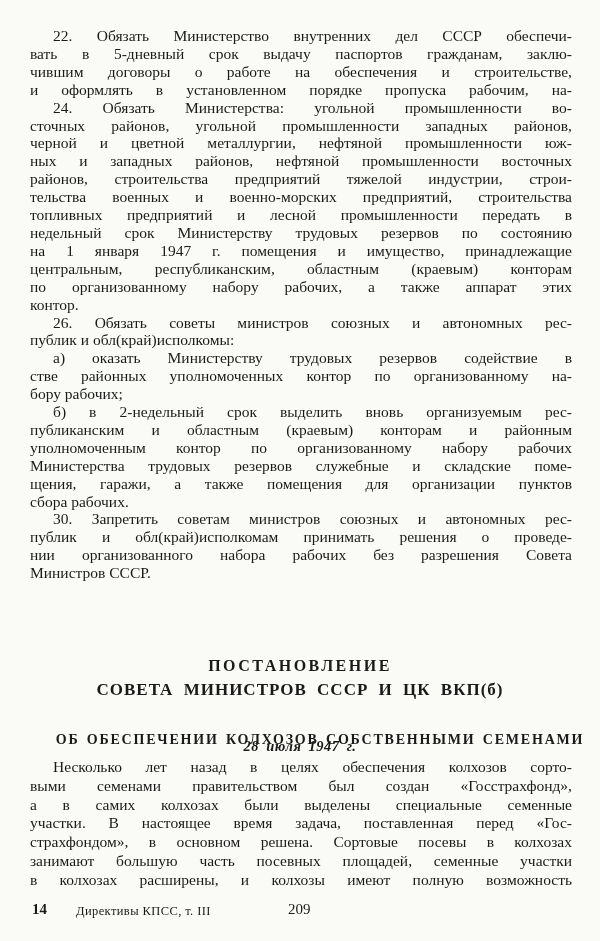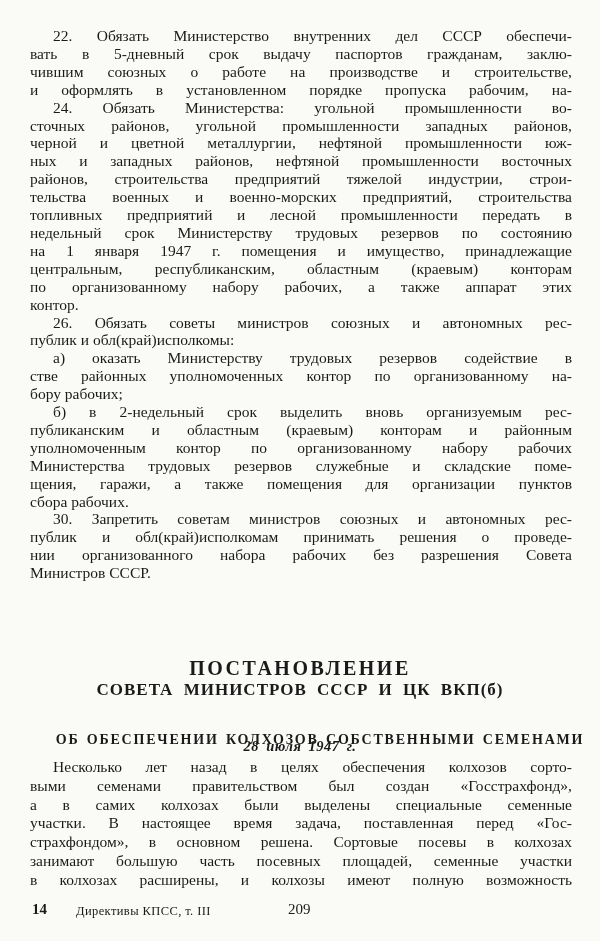--- a/index.html
+++ b/index.html
@@ -27,21 +27,21 @@
   }
   .line.indent { text-indent: 23px; }
   .line.end { text-align-last: left; }
   .h-title, .h-issuer, .h-date, .h-subject {
     position: absolute;
     left: 0;
     width: 600px;
     text-align: center;
     font-weight: bold;
   }
-  .h-title   { top: 657px; font-size: 20px; letter-spacing: 2.5px; }
+  .h-title   { top: 657px; font-size: 16px; letter-spacing: 2.5px; }
   .h-issuer  { top: 680px; font-size: 17px; letter-spacing: 1px; word-spacing: 5px; }
   .h-date    { top: 708px; font-size: 14.5px; font-style: italic; letter-spacing: 0.5px; word-spacing: 3px; margin-top: 30px; }
   .h-subject { top: 732px; font-size: 14px; letter-spacing: 1.8px; word-spacing: 2px; margin-left: 20px; }
   .intro-block {
     position: absolute;
     left: 30px;
     top: 758px;
     width: 542px;
   }
   .intro-block .line { line-height: 18.8px; }
@@ -74,21 +74,21 @@
   }
 </style>
 </head>
 <body>
 
 <div class="page">
 
   <div class="body-block">
       <div class="line indent">22. Обязать Министерство внутренних дел СССР обеспечи-</div>
       <div class="line">вать в 5-дневный срок выдачу паспортов гражданам, заклю-</div>
-      <div class="line">чившим союзных о работе на производстве и строительстве,</div>
+      <div class="line">чившим договоры о работе на обеспечения и строительстве,</div>
       <div class="line">и оформлять в установленном порядке пропуска рабочим, на-</div>
       <div class="line indent">24. Обязать Министерства: угольной промышленности во-</div>
       <div class="line">сточных районов, угольной промышленности западных районов,</div>
       <div class="line">черной и цветной металлургии, нефтяной промышленности юж-</div>
       <div class="line">ных и западных районов, нефтяной промышленности восточных</div>
       <div class="line">районов, строительства предприятий тяжелой индустрии, строи-</div>
       <div class="line">тельства военных и военно-морских предприятий, строительства</div>
       <div class="line">топливных предприятий и лесной промышленности передать в</div>
       <div class="line">недельный срок Министерству трудовых резервов по состоянию</div>
       <div class="line">на 1 января 1947 г. помещения и имущество, принадлежащие</div>

